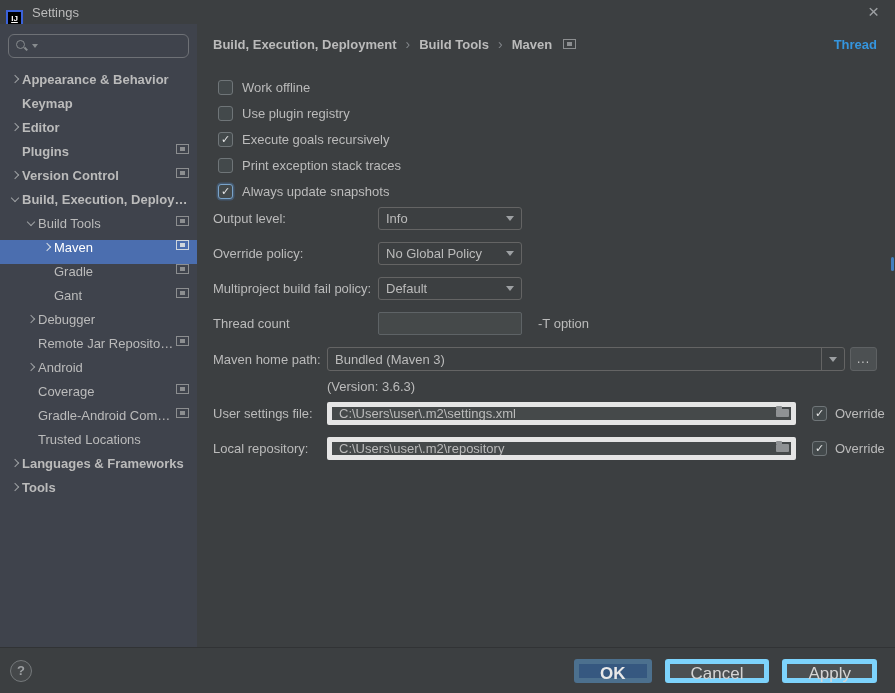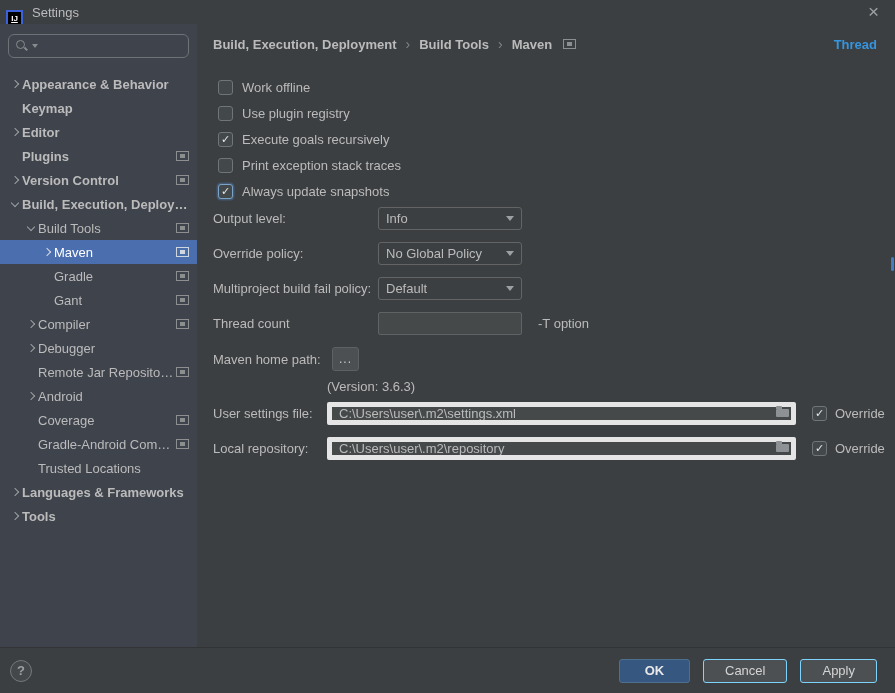--- a/index.html
+++ b/index.html
@@ -19,21 +19,21 @@
   
   .sidebar { width:197px; flex:none; background:#3F434C; display:flex; flex-direction:column; }
   .searchbox { margin:10px 8px 8px 8px; height:24px; border:1px solid #6E7176; border-radius:6px; display:flex; align-items:center; padding:0 6px; background:#3F434C; }
   .mag { position:relative; width:14px; height:14px; flex:none; }
   .mag::before { content:''; position:absolute; left:1px; top:1px; width:7px; height:7px; border:1.5px solid #878B8E; border-radius:50%; }
   .mag::after { content:''; position:absolute; left:9px; top:9px; width:4px; height:1.5px; background:#878B8E; transform:rotate(45deg); }
   .mag-drop { width:0; height:0; border-left:3px solid transparent; border-right:3px solid transparent; border-top:4px solid #878B8E; margin-left:3px; }
   .search-input { flex:1; background:transparent; border:none; outline:none; color:#BBBBBB; font:inherit; min-width:0; }
 
   .tree { flex:1; overflow:hidden; padding-top:6px; }
-  .trow { height:24px; display:flex; align-items:center; cursor:default; padding-right:8px; }
+  .trow { height:24px; display:flex; align-items:flex-start; cursor:default; padding-right:8px; }
   .trow.lvl0 { padding-left:8px; }
   .trow.lvl1 { padding-left:24px; }
   .trow.lvl2 { padding-left:40px; }
   .trow.bold .tlabel { font-weight:bold; }
   .trow.selected { background:#4B6EAF; color:#FFFFFF; }
   .trow.selected .tlabel { color:#FFFFFF; }
   .trow.selected .chev::before { border-color:#D6DCE3; }
   .tlabel { white-space:nowrap; overflow:hidden; text-overflow:ellipsis; }
   .chev { width:14px; height:14px; display:inline-flex; align-items:center; justify-content:center; flex:none; }
   .chev::before { content:''; width:5px; height:5px; border-right:1.5px solid #9DA0A3; border-bottom:1.5px solid #9DA0A3; }
@@ -83,21 +83,21 @@
   .folder::before { content:''; position:absolute; top:-3px; left:0; width:6px; height:3px; background:#8F9294; border-radius:1px 1px 0 0; }
   .override { display:flex; align-items:center; margin-left:16px; }
   .override .cb-label { margin-left:8px; }
 
   .scrollmark { position:absolute; right:1px; top:233px; width:3px; height:14px; background:#437FBF; border-radius:2px; }
 
   
   .footer { height:45px; flex:none; display:flex; align-items:center; padding:0 18px 0 10px; background:#3C3F41; }
   .help-circle { width:22px; height:22px; border:1.5px solid #75797B; border-radius:50%; background:#45484A; color:#9DA0A3; font-weight:bold; font-size:13px; display:flex; align-items:center; justify-content:center; cursor:pointer; }
   .btns { margin-left:auto; display:flex; gap:13px; }
-  .btn { min-width:71px; height:24px; border-radius:3px; border:1px solid #7dd3fc; background:#4C5052; color:#D4D4D4; font:inherit; font-size:13px; cursor:pointer; padding:0 21px; }
+  .btn { min-width:71px; height:24px; border-radius:3px; border:5px solid #7dd3fc; background:#4C5052; color:#D4D4D4; font:inherit; font-size:17px; cursor:pointer; padding:0 21px; }
   .btn.primary { background:#365880; border-color:#4C708E; color:#E8E8E8; font-weight:bold; }
 </style>
 </head>
 <body>
 
 <div class="window">
 
   <div class="titlebar">
     <div class="applogo">IJ</div>
     <div class="apptitle">Settings</div>
@@ -150,25 +150,20 @@
             <span class="scr"></span>
           </div>
         <div class="trow lvl2">
             <span class="chev none"></span>
             <span class="tlabel">Gradle</span>
             <span class="scr"></span>
           </div>
         <div class="trow lvl2">
             <span class="chev none"></span>
             <span class="tlabel">Gant</span>
-            <span class="scr"></span>
-          </div>
-        <div class="trow lvl1">
-            <span class="chev right"></span>
-            <span class="tlabel">Compiler</span>
             <span class="scr"></span>
           </div>
         <div class="trow lvl1">
             <span class="chev right"></span>
             <span class="tlabel">Debugger</span>
           </div>
         <div class="trow lvl1">
             <span class="chev none"></span>
             <span class="tlabel">Remote Jar Repositories</span>
             <span class="scr"></span>
@@ -258,20 +253,26 @@
             <span class="arrow"></span>
           </div>
         </div>
         <div class="frow">
           <span class="lbl">Thread count</span>
           <input class="tfield" value="" style="">
           <span class="hint">-T option</span>
         </div>
         <div class="frow">
           <span class="lbl2">Maven home path:</span>
+          <div class="bigcombo">
+            <span class="val">Bundled (Maven 3)</span>
+            <span class="arrow-sec">
+                <i></i>
+              </span>
+          </div>
           <div class="browse-btn">...</div>
         </div>
         <div class="version-row">(Version: 3.6.3)</div>
         <div class="frow">
           <span class="lbl2">User settings file:</span>
           <div class="pathwrap">
             <input class="pathfield" value="C:\Users\user\.m2\settings.xml" style="">
             <span class="folder"></span>
           </div>
           <div class="override">

